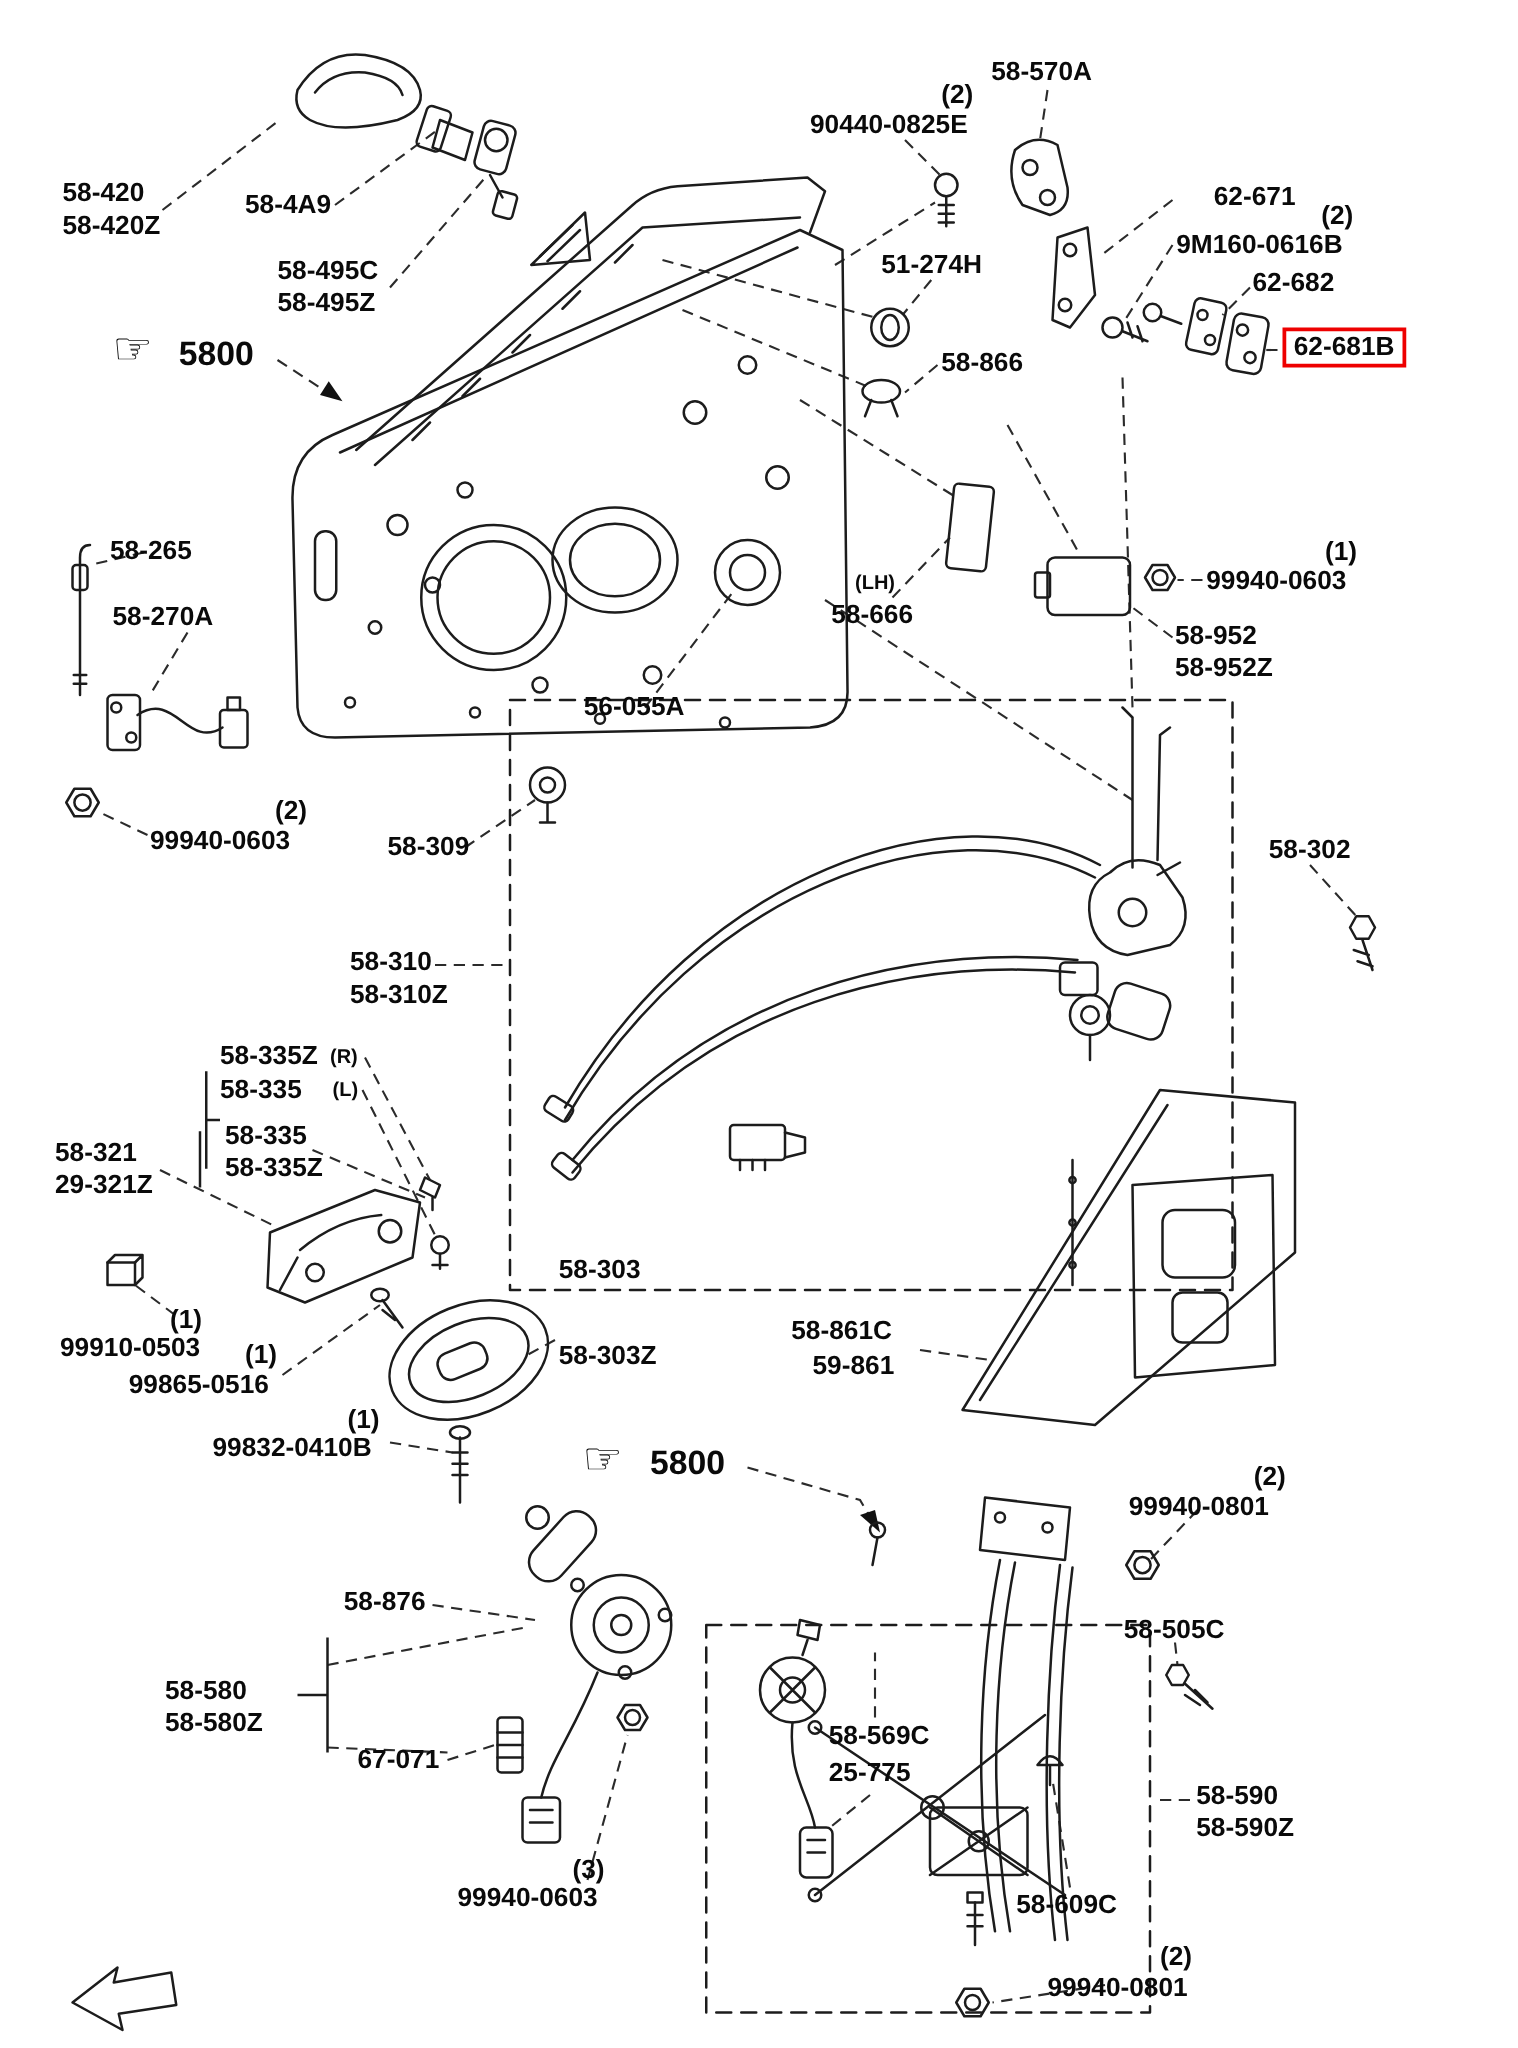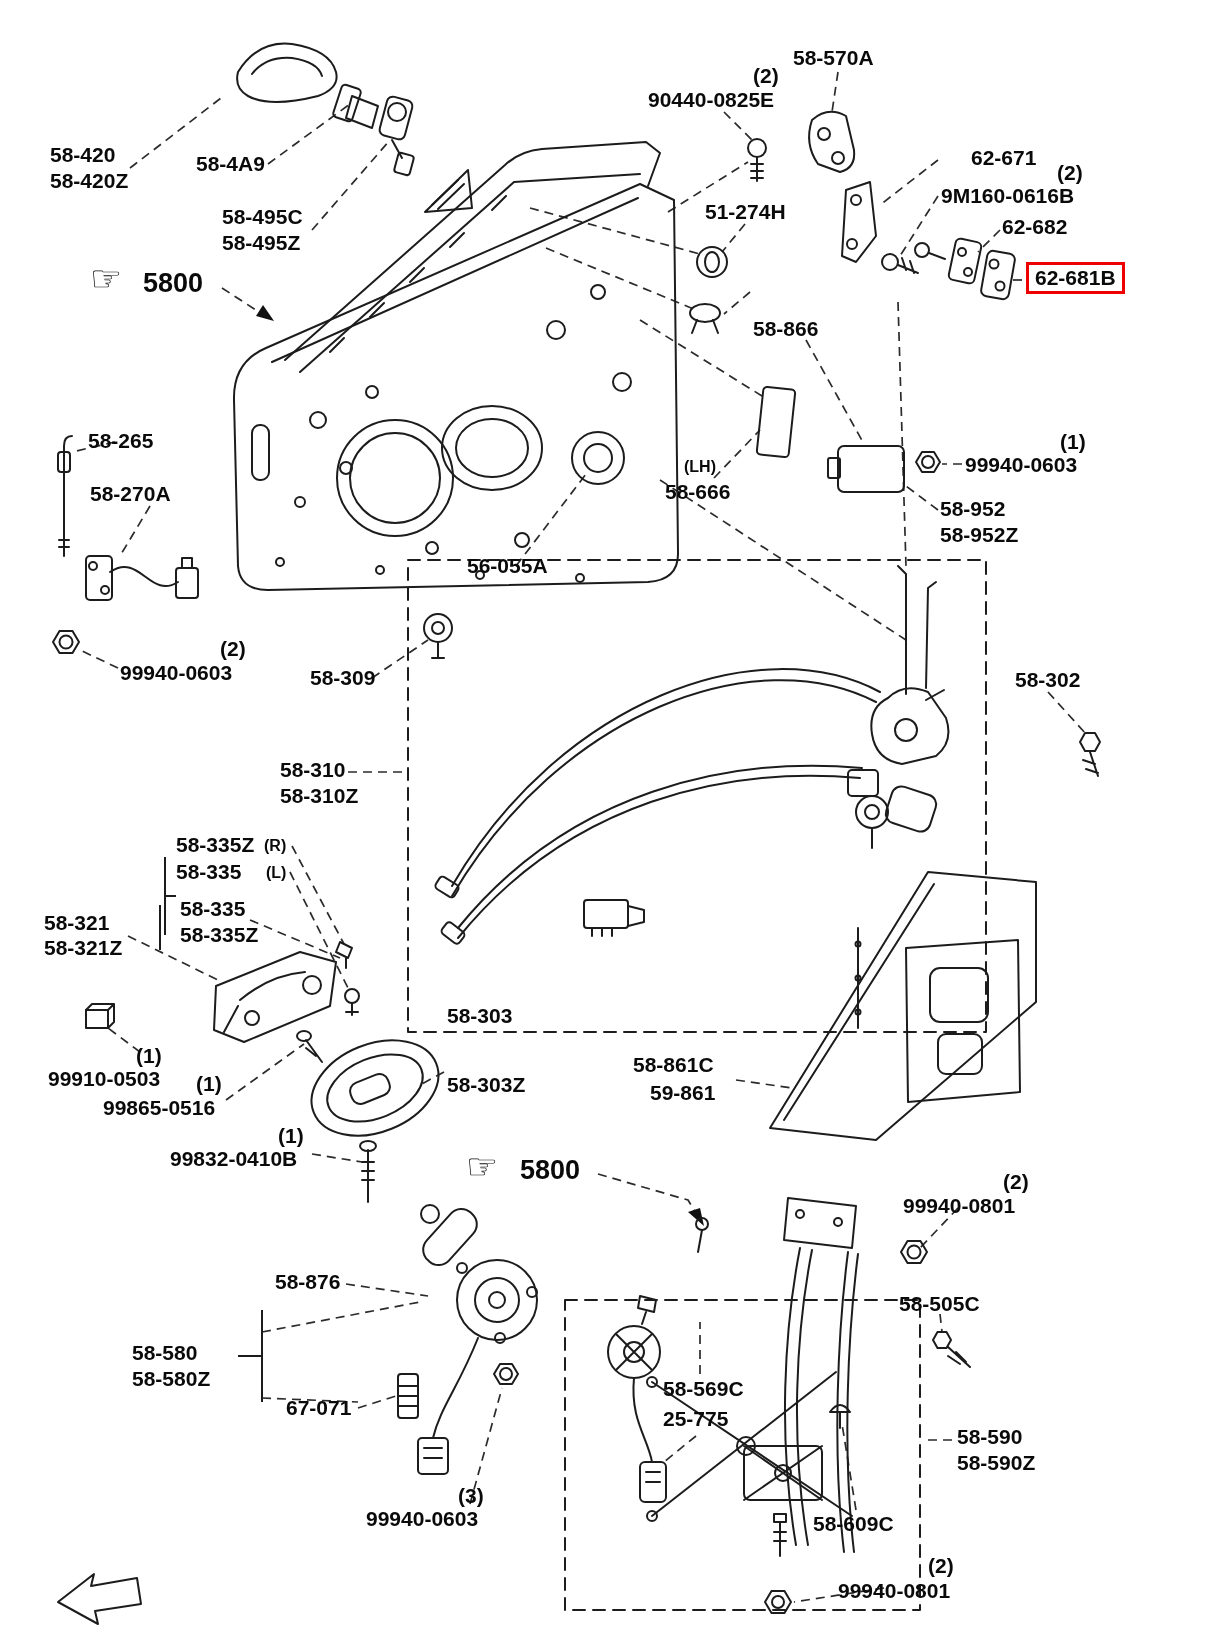--- a/index.html
+++ b/index.html
@@ -341,21 +341,21 @@
       <div class="lbl big" style="left: 143px; top: 268px;">5800</div>
       <div class="lbl" style="left: 753px; top: 64px;">(2)</div>
       <div class="lbl" style="left: 648px; top: 88px;">90440-0825E</div>
       <div class="lbl" style="left: 793px; top: 46px;">58-570A</div>
       <div class="lbl" style="left: 941px; top: 146px; margin-left: 30px;">62-671</div>
       <div class="lbl" style="left: 1057px; top: 161px;">(2)</div>
       <div class="lbl" style="left: 941px; top: 184px;">9M160-0616B</div>
       <div class="lbl" style="left: 1002px; top: 215px;">62-682</div>
       <div class="lbl highlight" style="left: 1026px; top: 262px;">62-681B</div>
       <div class="lbl" style="left: 705px; top: 200px;">51-274H</div>
-      <div class="lbl" style="left: 753px; top: 279px; margin-top: 38px;">58-866</div>
+      <div class="lbl" style="left: 753px; top: 279px;">58-866</div>
       <div class="lbl" style="left: 88px; top: 429px;">58-265</div>
       <div class="lbl" style="left: 90px; top: 482px;">58-270A</div>
       <div class="lbl small" style="left: 684px; top: 458px;">(LH)</div>
       <div class="lbl" style="left: 665px; top: 480px;">58-666</div>
       <div class="lbl" style="left: 1060px; top: 430px;">(1)</div>
       <div class="lbl" style="left: 965px; top: 453px;">99940-0603</div>
       <div class="lbl" style="left: 940px; top: 497px;">58-952</div>
       <div class="lbl" style="left: 940px; top: 523px;">58-952Z</div>
       <div class="lbl" style="left: 427px; top: 554px; margin-left: 40px;">56-055A</div>
       <div class="lbl" style="left: 220px; top: 637px;">(2)</div>
@@ -364,21 +364,21 @@
       <div class="lbl" style="left: 1015px; top: 668px;">58-302</div>
       <div class="lbl" style="left: 280px; top: 758px;">58-310</div>
       <div class="lbl" style="left: 280px; top: 784px;">58-310Z</div>
       <div class="lbl" style="left: 176px; top: 833px;">58-335Z</div>
       <div class="lbl small" style="left: 264px; top: 837px;">(R)</div>
       <div class="lbl" style="left: 176px; top: 860px;">58-335</div>
       <div class="lbl small" style="left: 266px; top: 864px;">(L)</div>
       <div class="lbl" style="left: 180px; top: 897px;">58-335</div>
       <div class="lbl" style="left: 180px; top: 923px;">58-335Z</div>
       <div class="lbl" style="left: 44px; top: 911px;">58-321</div>
-      <div class="lbl" style="left: 44px; top: 936px;">58-321Z</div>
+      <div class="lbl" style="left: 44px; top: 936px;">29-321Z</div>
       <div class="lbl" style="left: 136px; top: 1044px;">(1)</div>
       <div class="lbl" style="left: 48px; top: 1067px;">99910-0503</div>
       <div class="lbl" style="left: 196px; top: 1072px;">(1)</div>
       <div class="lbl" style="left: 103px; top: 1096px;">99865-0516</div>
       <div class="lbl" style="left: 447px; top: 1004px;">58-303</div>
       <div class="lbl" style="left: 447px; top: 1073px;">58-303Z</div>
       <div class="lbl" style="left: 278px; top: 1124px;">(1)</div>
       <div class="lbl" style="left: 170px; top: 1147px;">99832-0410B</div>
       <div class="lbl" style="left: 633px; top: 1053px;">58-861C</div>
       <div class="lbl" style="left: 650px; top: 1081px; text-align: center;">59-861</div>

